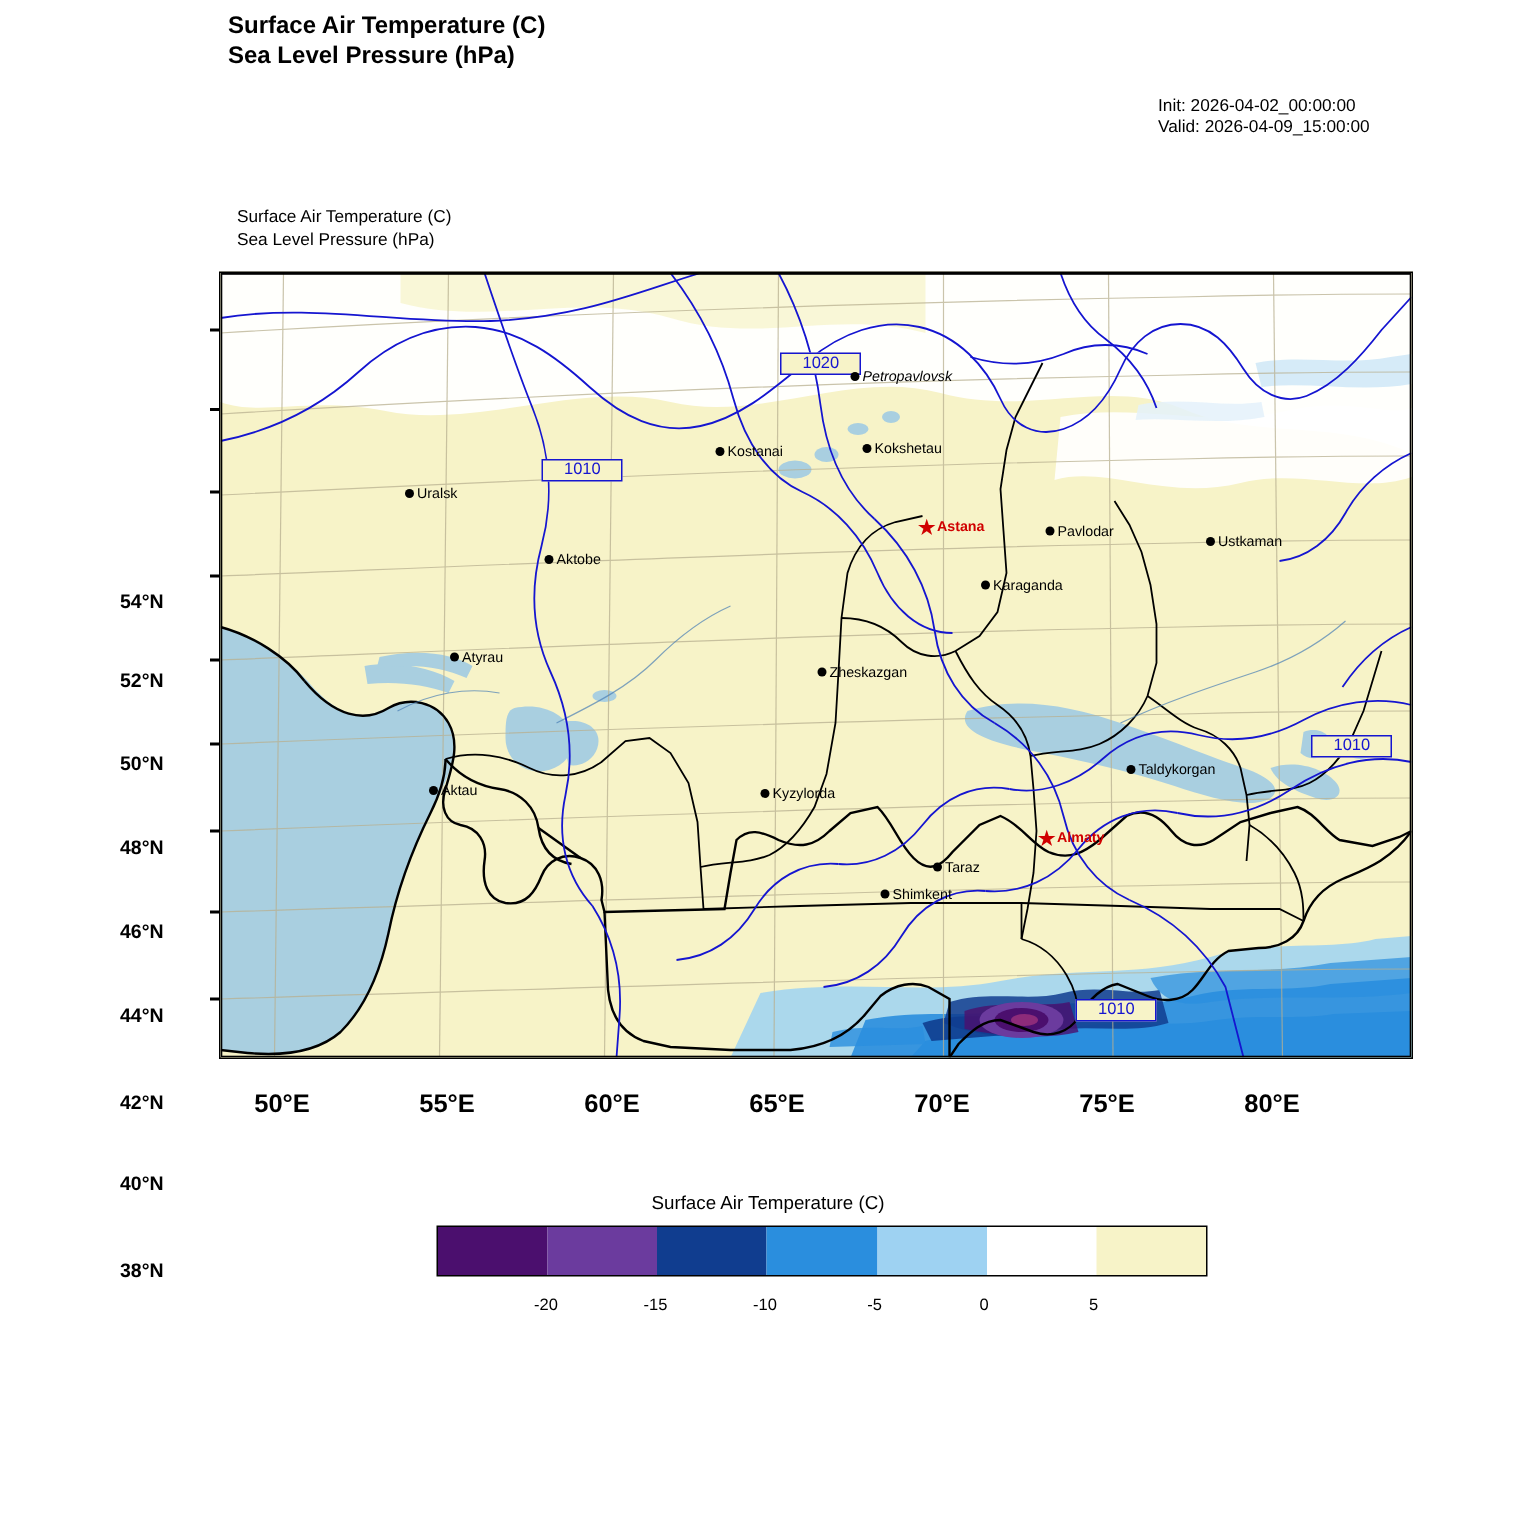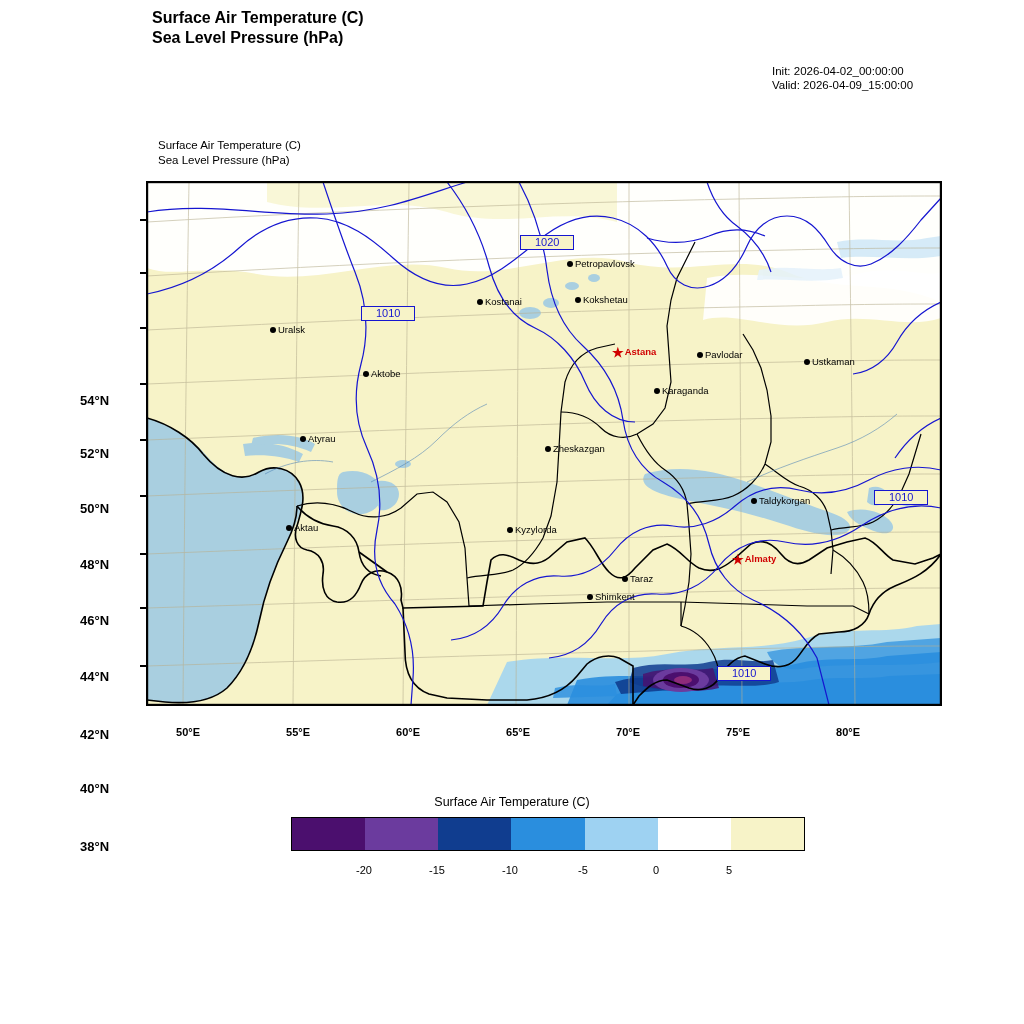--- a/index.html
+++ b/index.html
@@ -84,21 +84,21 @@
   #xlabels {
     position: absolute;
     left: 146px;
     top: 726px;
     width: 800px;
     height: 24px;
   }
   .xlabel {
     position: absolute;
     transform: translateX(-50%);
-    font-size: 11px;
+    font-size: 17px;
     font-weight: bold;
     white-space: nowrap;
   }
 
   
   .city {
     position: absolute;
     font-size: 9.5px;
     white-space: nowrap;
     color: #000;
@@ -378,38 +378,38 @@
 
     <rect x="0.5" y="0.5" width="793" height="522" fill="none" stroke="#000" stroke-width="1.4"></rect>
   </svg>
 
   <div class="plabel" style="left:373px; top:53px;">1020</div>
   <div class="plabel" style="left:214px; top:124px;">1010</div>
   <div class="plabel" style="left:727px; top:308px;">1010</div>
   <div class="plabel" style="left:570px; top:484px;">1010</div>
 </div>
 
-<div class="city" style="left:567px; top:258px;"><span class="dot"></span><span>Petropavlovsk</span></div>
+<div class="city" style="left:567px; top:246px;font-style:italic;"><span class="dot"></span><span>Petropavlovsk</span></div>
 <div class="city" style="left:477px; top:296px;"><span class="dot"></span><span>Kostanai</span></div>
 <div class="city" style="left:575px; top:294px;"><span class="dot"></span><span>Kokshetau</span></div>
 <div class="city" style="left:697px; top:313px;margin-top:36px;"><span class="dot"></span><span>Pavlodar</span></div>
 <div class="city" style="left:270px; top:324px;"><span class="dot"></span><span>Uralsk</span></div>
 <div class="city" style="left:804px; top:356px;"><span class="dot"></span><span>Ustkaman</span></div>
 <div class="city" style="left:363px; top:368px;"><span class="dot"></span><span>Aktobe</span></div>
 <div class="city" style="left:642px; top:385px;padding-left:12px;"><span class="dot"></span><span>Karaganda</span></div>
 <div class="city" style="left:252px; top:433px;padding-left:48px;"><span class="dot"></span><span>Atyrau</span></div>
 <div class="city" style="left:545px; top:443px;"><span class="dot"></span><span>Zheskazgan</span></div>
-<div class="city" style="left:751px; top:495px;"><span class="dot"></span><span>Taldykorgan</span></div>
+<div class="city" style="left:751px; top:508px;"><span class="dot"></span><span>Taldykorgan</span></div>
 <div class="city" style="left:286px; top:522px;"><span class="dot"></span><span>Aktau</span></div>
 <div class="city" style="left:507px; top:524px;"><span class="dot"></span><span>Kyzylorda</span></div>
 <div class="city" style="left:622px; top:573px;"><span class="dot"></span><span>Taraz</span></div>
 <div class="city" style="left:587px; top:591px;"><span class="dot"></span><span>Shimkent</span></div>
 
 <div class="capital" style="left:612px; top:346px;"><span class="star">★</span><span>Astana</span></div>
-<div class="capital" style="left:732px; top:553px;"><span class="star">★</span><span>Almaty</span></div>
+<div class="capital" style="left:692px; top:553px;"><span class="star">★</span><span>Almaty</span></div>
 
 <div id="xlabels">
   <div class="xlabel" style="left:42px">50°E</div>
   <div class="xlabel" style="left:152px">55°E</div>
   <div class="xlabel" style="left:262px">60°E</div>
   <div class="xlabel" style="left:372px">65°E</div>
   <div class="xlabel" style="left:482px">70°E</div>
   <div class="xlabel" style="left:592px">75°E</div>
   <div class="xlabel" style="left:702px">80°E</div>
 </div>

